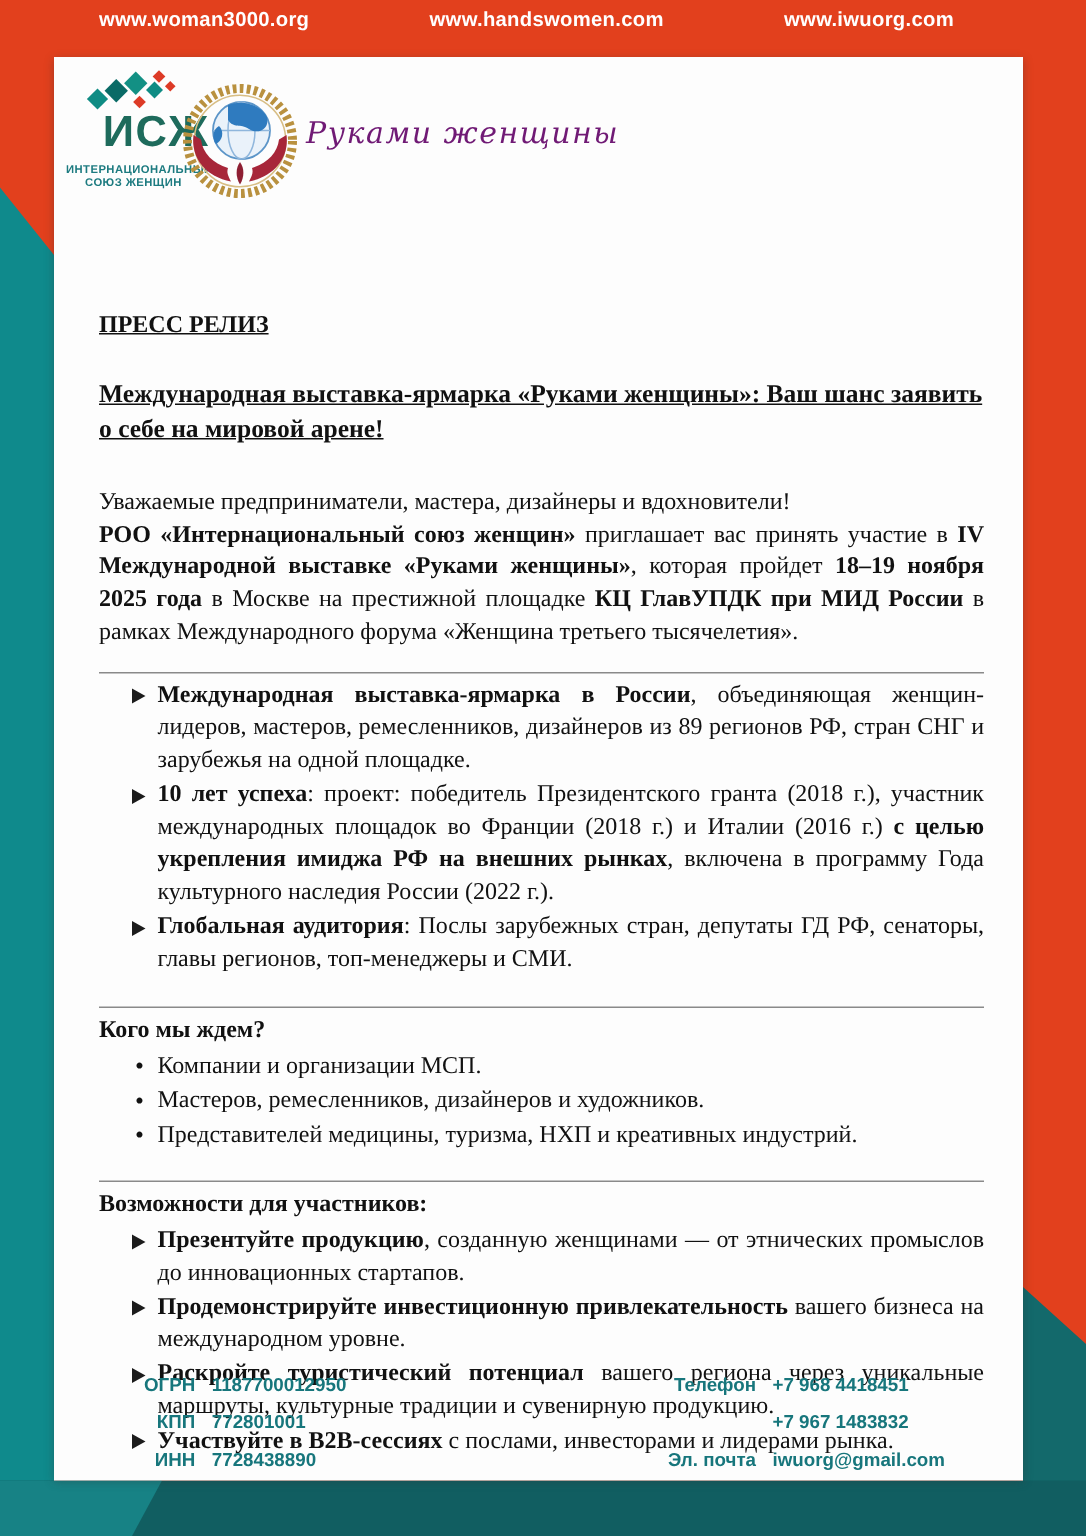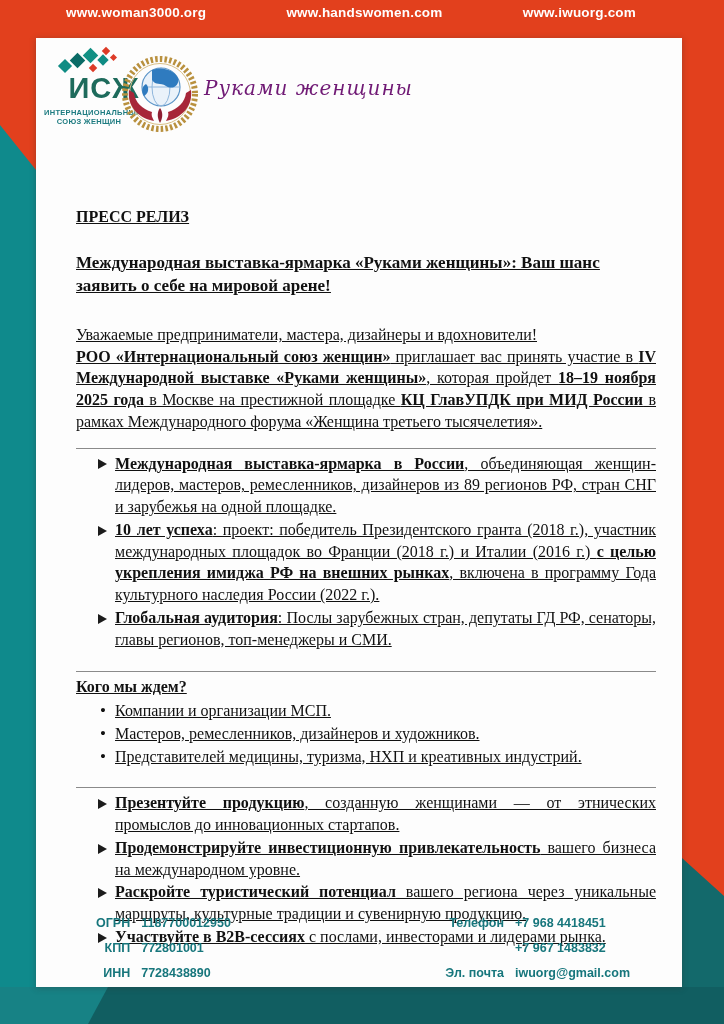--- a/index.html
+++ b/index.html
@@ -17,22 +17,22 @@
   .diamonds{position:absolute;left:6px;top:0;width:64px;height:30px;}
   .diamonds i{position:absolute;display:block;transform:rotate(45deg);}
   .isj-abbr{position:absolute;left:16px;top:24px;width:76px;text-align:center;
             font-family:"Liberation Sans",sans-serif;font-weight:bold;font-size:29px;color:#1E6B5C;letter-spacing:1px;}
   .isj-sub{position:absolute;left:-6px;top:60px;width:90px;text-align:center;
            font-family:"Liberation Sans",sans-serif;font-weight:bold;font-size:7.5px;line-height:9px;color:#1D7B80;letter-spacing:.3px;}
   .emblem{position:absolute;left:84px;top:8px;}
   .script-text{position:absolute;left:168px;top:30px;font-family:"DejaVu Serif",serif;font-style:italic;
                font-size:20px;color:#701a75;letter-spacing:1px;}
   
-  .content{position:absolute;left:0;top:0;width:100%;box-sizing:border-box;padding:168px 26px 0 40px;
-           font-size:16px;line-height:1.36;color:#111;text-decoration:underline;}
+  .content{position:absolute;left:0;top:0;width:100%;box-sizing:border-box;padding:168px 26px 0 30px;
+           font-size:16px;line-height:1.36;color:#111;}
   .pr-label{font-weight:bold;text-decoration:underline;}
   .headline{font-weight:bold;text-decoration:underline;font-size:17px;margin-top:23px;}
   .intro{margin:27px 0 0 0;text-align:justify;}
   .rule{border:none;border-top:1px solid #8a8a8a;margin:15px 0 4px 0;}
   .sec-title{font-weight:bold;}
   ul{list-style:none;margin:2px 0 0 0;padding:0;}
   li{position:relative;padding-left:39px;text-align:justify;margin:0 0 1px 0;}
   .arrow-list li::before{content:"";position:absolute;left:22px;top:.42em;width:0;height:0;
       border-left:9px solid #1c1c1c;border-top:5px solid transparent;border-bottom:5px solid transparent;}
   .dot-list li::before{content:"\2022";position:absolute;left:24px;top:-1px;font-size:17px;}
@@ -115,20 +115,21 @@
 
       <hr class="rule" style="margin-top:21px">
       <div class="sec-title">Кого мы ждем?</div>
       <ul class="dot-list">
         <li><span>Компании и организации МСП.</span></li>
         <li><span>Мастеров, ремесленников, дизайнеров и художников.</span></li>
         <li><span>Представителей медицины, туризма, НХП и креативных индустрий.</span></li>
       </ul>
 
       <hr class="rule" style="margin-top:20px">
+      <div class="sec-title">Возможности для участников:</div>
       <ul class="arrow-list">
         <li><span class="b">Презентуйте продукцию</span><span>, созданную женщинами — от этнических промыслов до инновационных стартапов.</span></li>
         <li><span class="b">Продемонстрируйте инвестиционную привлекательность</span><span> вашего бизнеса на международном уровне.</span></li>
         <li><span class="b">Раскройте туристический потенциал</span><span> вашего региона через уникальные маршруты, культурные традиции и сувенирную продукцию.</span></li>
         <li><span class="b">Участвуйте в B2B-сессиях</span><span> с послами, инвесторами и лидерами рынка.</span></li>
       </ul>
 
     </div>
 
     <div class="footer">

